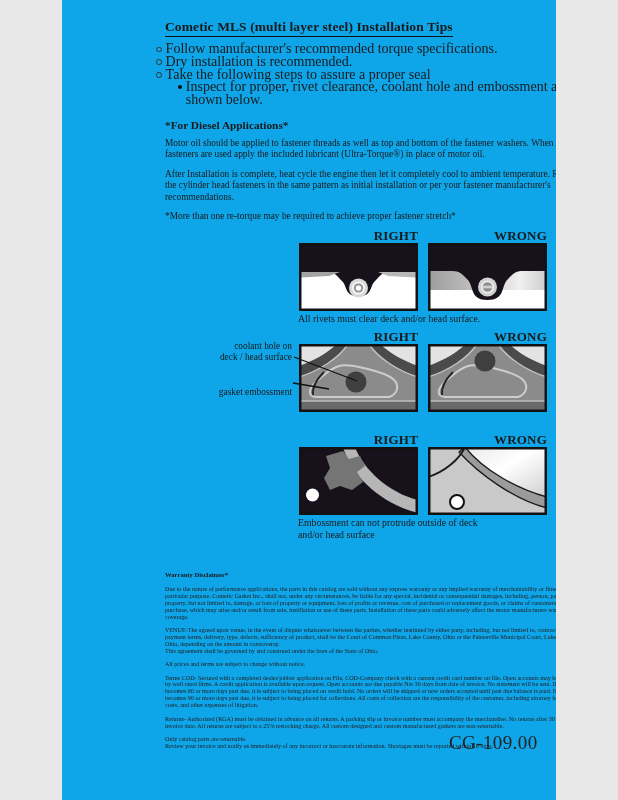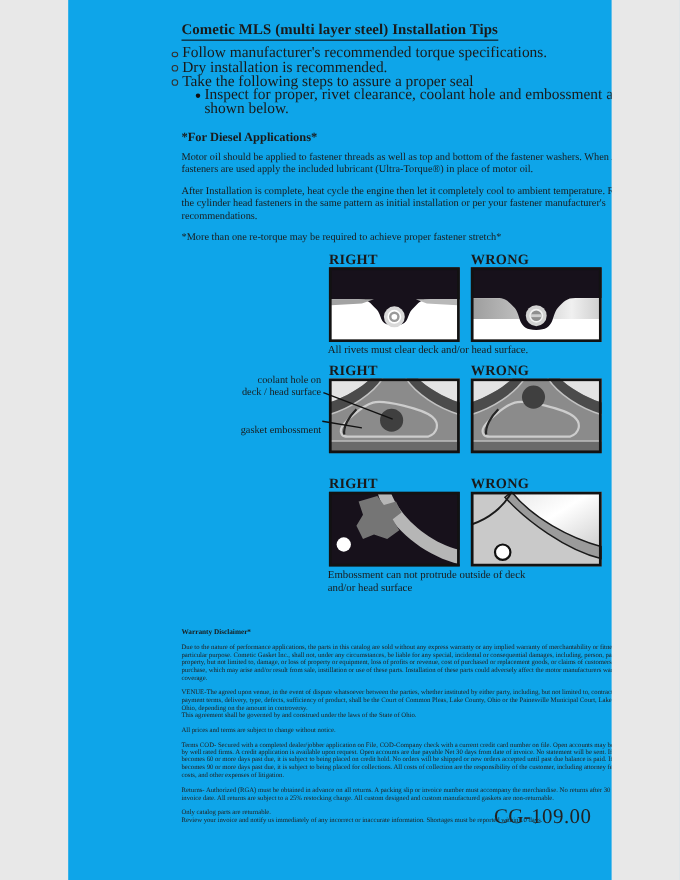--- a/index.html
+++ b/index.html
@@ -18,21 +18,21 @@
   .bullets{left:94px;top:43px;font-size:14px;line-height:12.8px;width:500px;}
   .b-row{display:flex;align-items:flex-start;}
   .b-row.sub{margin-left:22px;}
   .ring{flex:0 0 auto;width:3.6px;height:3.6px;border:1.1px solid #333;border-radius:50%;margin:3.6px 4px 0 0;}
   .dot{flex:0 0 auto;width:3.8px;height:3.8px;background:#111;border-radius:50%;margin:3.9px 4px 0 0;}
   
   .diesel{left:103px;top:119px;width:430px;}
   .diesel h2{font-size:11.3px;margin:0 0 7px 0;}
   .diesel p{font-size:9.4px;line-height:11.4px;margin:0 0 8px 0;}
   
-  .figlabel{width:119px;text-align:left;font-size:13px;font-weight:bold;letter-spacing:.2px;}
+  .figlabel{width:119px;text-align:right;font-size:13px;font-weight:bold;letter-spacing:.2px;}
   .panel{width:119px;height:68px;}
   .panel svg{display:block;width:119px;height:68px;}
   .caption{left:236px;font-size:9.8px;line-height:12px;white-space:pre-line;width:330px;}
   .ann{font-size:9.4px;line-height:11px;text-align:right;width:124px;left:106px;white-space:pre-line;}
   
   .warranty{left:103px;top:571px;width:424px;}
   .warranty h3{font-size:6.6px;margin:0 0 8px 0;}
   .warranty p{font-size:6.1px;line-height:6.9px;margin:0 0 6.5px 0;white-space:pre-line;color:#222;}
   
   .footer-code{left:387px;top:732px;font-size:19px;letter-spacing:.4px;color:#222;text-align:right;}

